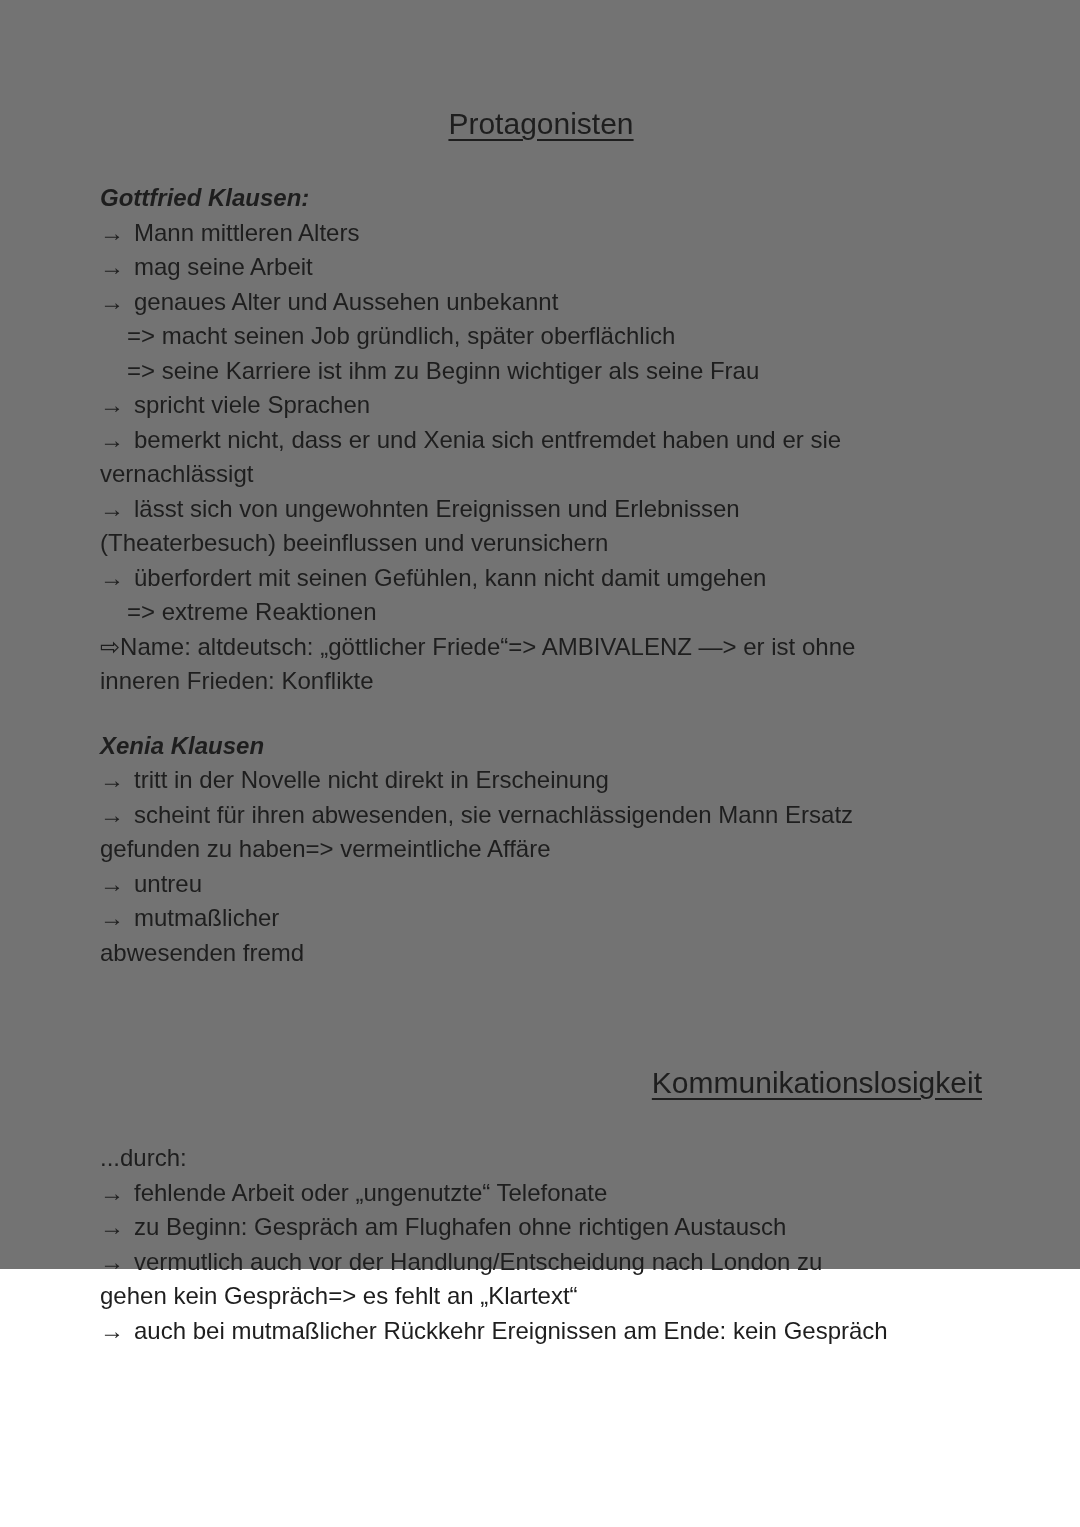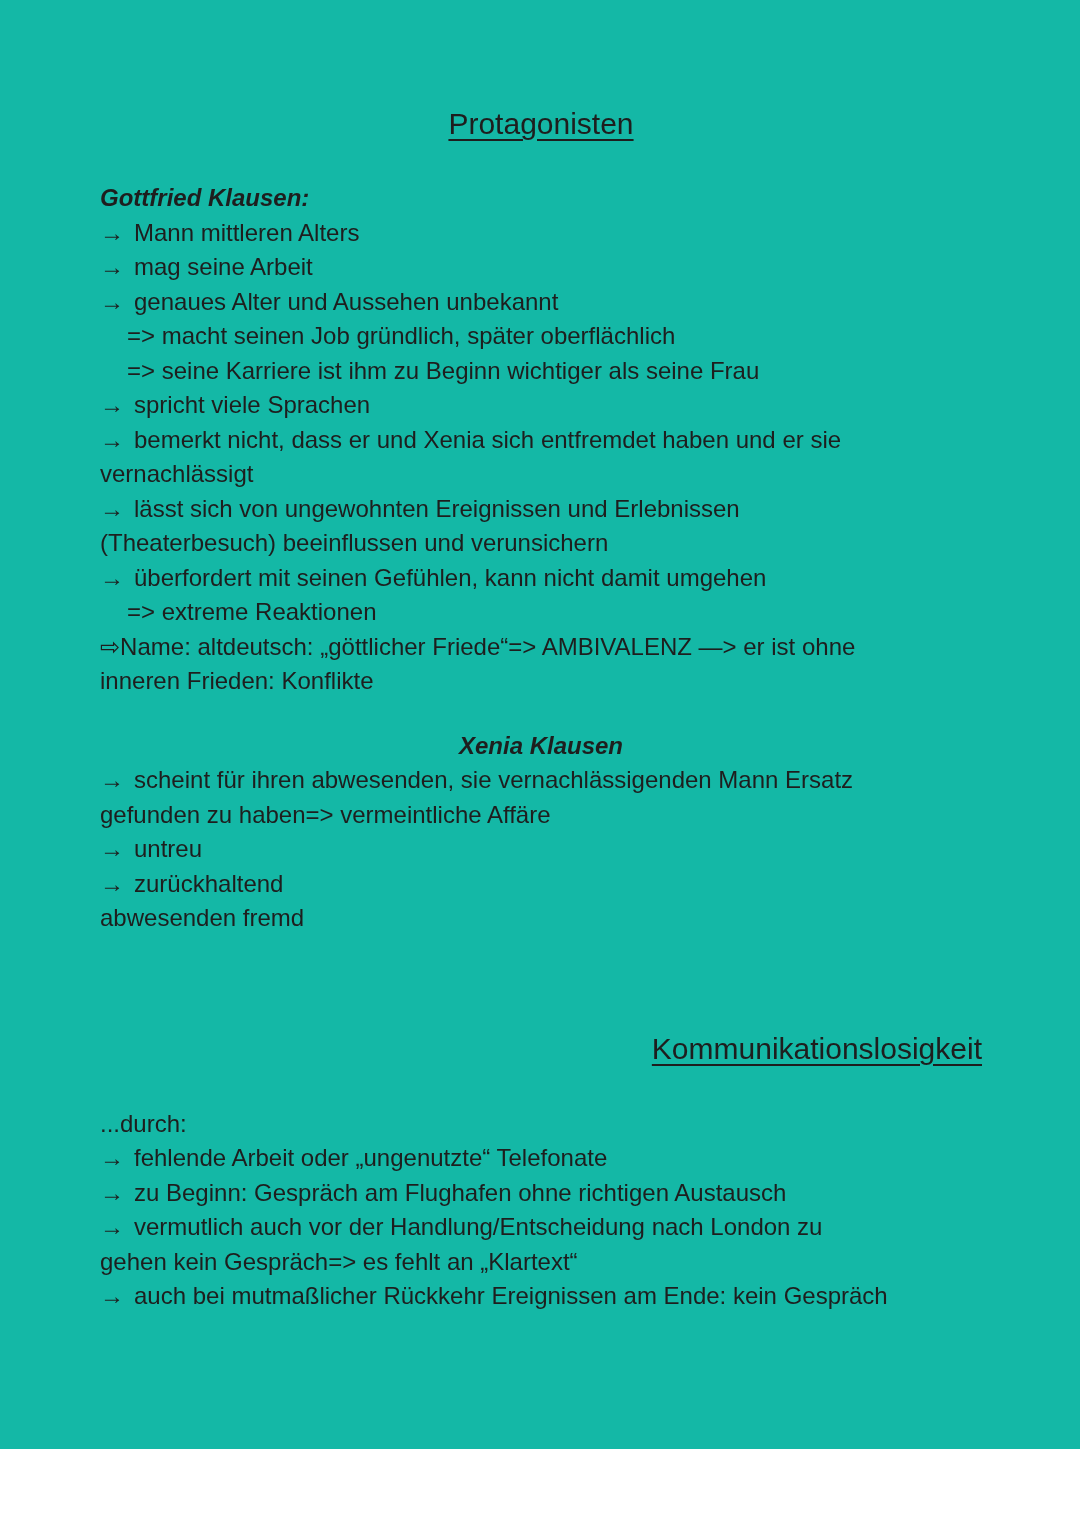--- a/index.html
+++ b/index.html
@@ -11,23 +11,23 @@
   body {
     width: 1080px;
     height: 1527px;
     font-family: "Liberation Sans", "DejaVu Sans", sans-serif;
     color: #1e1e1e;
     overflow: hidden;
   }
   .page {
     box-sizing: border-box;
     width: 1080px;
-    height: 1449px;
+    height: 1269px;
     padding: 104px 98px 0 100px;
-    background: #14b8a6;
+    background: #737373;
   }
   h1.doc-title {
     font-size: 30px;
     font-weight: normal;
     line-height: 40px;
     text-align: center;
     text-decoration: underline;
     text-decoration-thickness: 1.5px;
     text-underline-offset: 5px;
     margin: 0 0 37px 0;
@@ -40,21 +40,20 @@
     font-size: 24px;
     font-weight: bold;
     font-style: italic;
     line-height: 34.5px;
     text-decoration-thickness: 2px;
     text-underline-offset: 3px;
     margin: 0;
   }
   h2.sec-heading.gap-above {
     margin-top: 30px;
-    text-align: center;
   }
   .ln {
     margin: 0;
     font-size: 24px;
     line-height: 34.5px;
     white-space: nowrap;
   }
   .ln.sub  { padding-left: 27px; }
   .pf      { margin-right: 10px; }
   .ln.note .pf { margin-right: 0; }
@@ -78,24 +77,25 @@
   <p class="ln cont"><span>vernachlässigt</span></p>
   <p class="ln bullet"><span class="pf">→</span><span>lässt sich von ungewohnten Ereignissen und Erlebnissen</span></p>
   <p class="ln cont"><span>(Theaterbesuch) beeinflussen und verunsichern</span></p>
   <p class="ln bullet"><span class="pf">→</span><span>überfordert mit seinen Gefühlen, kann nicht damit umgehen</span></p>
   <p class="ln sub"><span>=&gt; extreme Reaktionen</span></p>
   <p class="ln note"><span class="pf">⇨</span><span>Name: altdeutsch: „göttlicher Friede“=&gt; AMBIVALENZ —&gt; er ist ohne</span></p>
   <p class="ln cont"><span>inneren Frieden: Konflikte</span></p>
 
   <h2 class="sec-heading gap-above">Xenia Klausen</h2>
 
+  <p class="ln bullet"><span class="pf">→</span><span>tritt in der Novelle nicht direkt in Erscheinung</span></p>
   <p class="ln bullet"><span class="pf">→</span><span>scheint für ihren abwesenden, sie vernachlässigenden Mann Ersatz</span></p>
   <p class="ln cont"><span>gefunden zu haben=&gt; vermeintliche Affäre</span></p>
   <p class="ln bullet"><span class="pf">→</span><span>untreu</span></p>
-  <p class="ln bullet"><span class="pf">→</span><span>zurückhaltend</span></p>
+  <p class="ln bullet"><span class="pf">→</span><span>mutmaßlicher</span></p>
   <p class="ln cont"><span>abwesenden fremd</span></p>
 
   <h1 class="doc-title second">Kommunikationslosigkeit</h1>
 
   <p class="ln cont"><span>...durch:</span></p>
   <p class="ln bullet"><span class="pf">→</span><span>fehlende Arbeit oder „ungenutzte“ Telefonate</span></p>
   <p class="ln bullet"><span class="pf">→</span><span>zu Beginn: Gespräch am Flughafen ohne richtigen Austausch</span></p>
   <p class="ln bullet"><span class="pf">→</span><span>vermutlich auch vor der Handlung/Entscheidung nach London zu</span></p>
   <p class="ln cont"><span>gehen kein Gespräch=&gt; es fehlt an „Klartext“</span></p>
   <p class="ln bullet"><span class="pf">→</span><span>auch bei mutmaßlicher Rückkehr Ereignissen am Ende: kein Gespräch</span></p>

